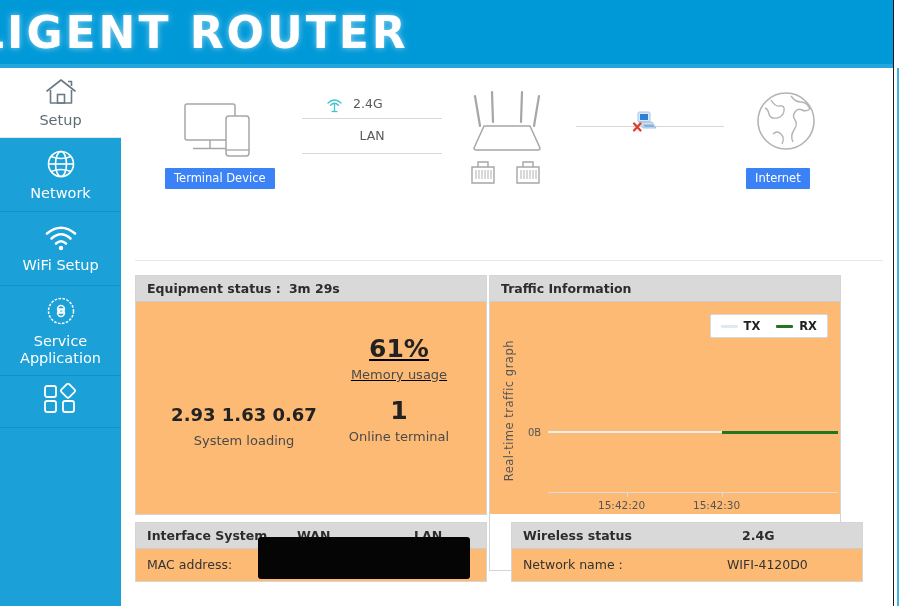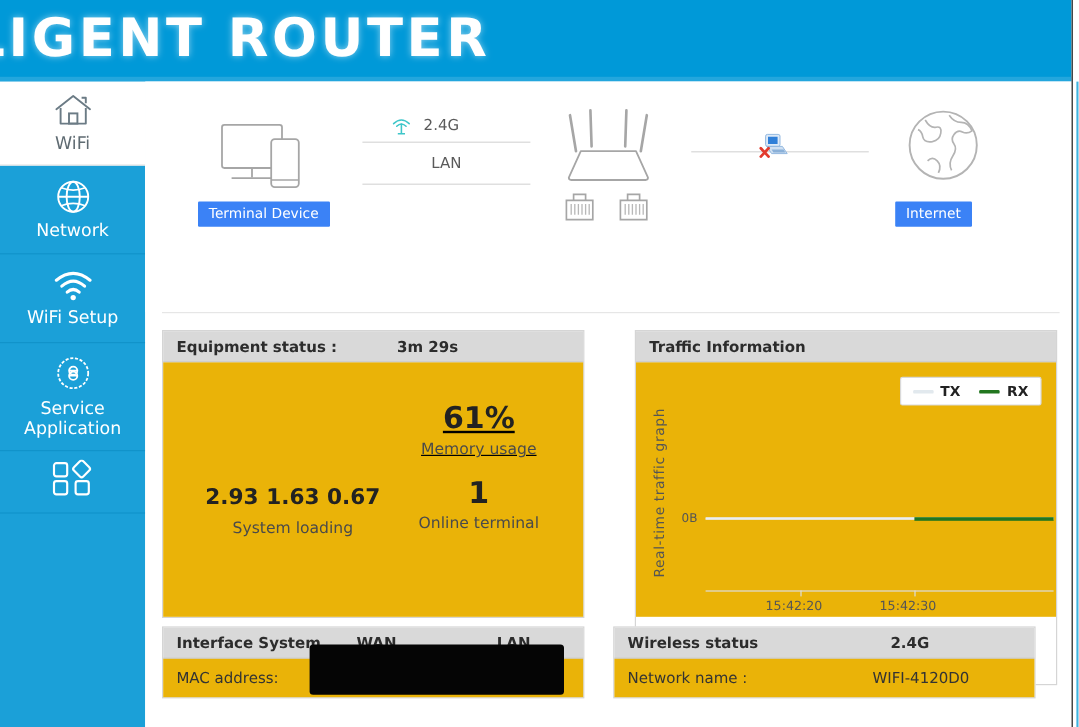--- a/index.html
+++ b/index.html
@@ -106,26 +106,25 @@
     border: 1px solid #d5d5d5;
   }
   .panel-head {
     height: 26px; background: #d9d9d9;
     border-bottom: 1px solid #cbcbcb;
     display: flex; align-items: center;
     padding: 0 11px;
     font-size: 12.5px; font-weight: 700; color: #2c2c2c;
     font-family: "DejaVu Sans", sans-serif;
     position: relative;
-    gap: 42px;
   }
   .panel-head .ph-col {
     position: absolute; font-weight: 700; font-size: 12.5px; color: #2c2c2c;
   }
-  .panel-body { position: relative; background: #eab308; }
+  .panel-body { position: relative; background: #fdba74; }
 
   
   .stat { position: absolute; text-align: center; width: 160px; }
   .stat-val {
     font-size: 25px; font-weight: 700; color: #222;
     font-family: "DejaVu Sans", sans-serif; line-height: 30px;
   }
   .stat-val.small { font-size: 18px; }
   .stat-lbl {
     font-size: 13px; color: #4a4a4a; margin-top: 3px;
@@ -193,21 +192,21 @@
 
     <div class="side-item active h-home">
       <span class="si-icon">
         <svg width="34" height="30" viewBox="0 0 34 30">
           <path d="M3 14 L17 3 L31 14" fill="none" stroke="#6b7b85" stroke-width="1.6" stroke-linecap="round" stroke-linejoin="round"></path>
           <path d="M6.5 13 L6.5 26 L27.5 26 L27.5 13" fill="none" stroke="#6b7b85" stroke-width="1.6" stroke-linejoin="round"></path>
           <rect x="13.5" y="17.5" width="7" height="8.5" fill="none" stroke="#6b7b85" stroke-width="1.6"></rect>
           <path d="M24 4.5 L27.5 4.5 L27.5 9" fill="none" stroke="#6b7b85" stroke-width="1.6" stroke-linejoin="round"></path>
         </svg>
       </span>
-      <span class="si-label">WiFi</span>
+      <span class="si-label">Setup</span>
     </div>
 
     <div class="side-item h-one">
       <span class="si-icon">
         <svg width="32" height="32" viewBox="0 0 32 32">
           <circle cx="16" cy="16" r="12.5" fill="none" stroke="#fff" stroke-width="1.6"></circle>
           <ellipse cx="16" cy="16" rx="5.5" ry="12.5" fill="none" stroke="#fff" stroke-width="1.6"></ellipse>
           <line x1="3.5" y1="16" x2="28.5" y2="16" stroke="#fff" stroke-width="1.6"></line>
           <path d="M6 8.5 Q16 12.5 26 8.5" fill="none" stroke="#fff" stroke-width="1.4"></path>
           <path d="M6 23.5 Q16 19.5 26 23.5" fill="none" stroke="#fff" stroke-width="1.4"></path>
@@ -361,21 +360,21 @@
             <div class="stat-val small">2.93 1.63 0.67</div>
             <div class="stat-lbl">System loading</div>
           </div>
           <div class="stat" style="left:183px; top:94px;">
             <div class="stat-val">1</div>
             <div class="stat-lbl">Online terminal</div>
           </div>
         </div>
       </div>
 
-      <div class="panel" style="left:408px; top:6px; width:352px; height:296px;">
+      <div class="panel" style="left:368px; top:6px; width:352px; height:296px;">
         <div class="panel-head">
           <span>Traffic Information</span>
         </div>
         <div class="panel-body" style="height:212px;">
 
           <div class="legend">
             <div class="legend-item">
               <span class="legend-swatch" style="background:#e2e9ee;"></span>
               <span class="legend-text">TX</span>
             </div>

